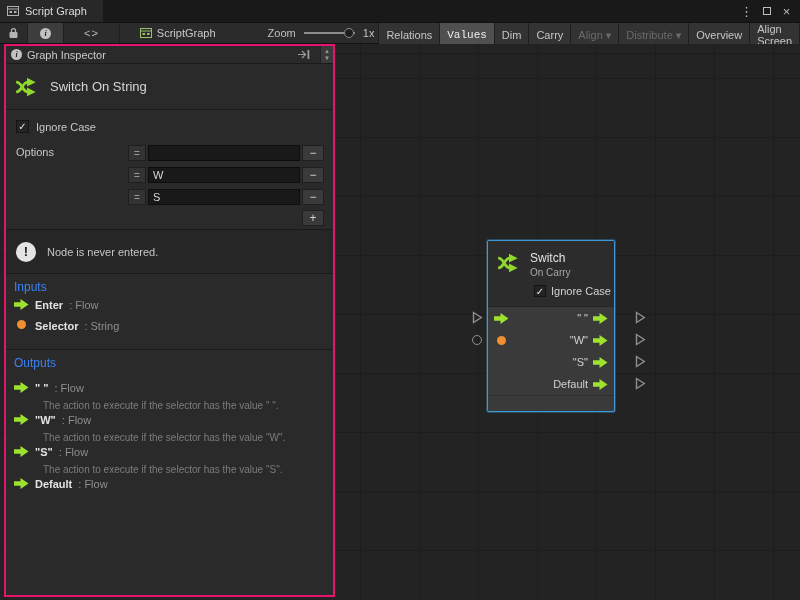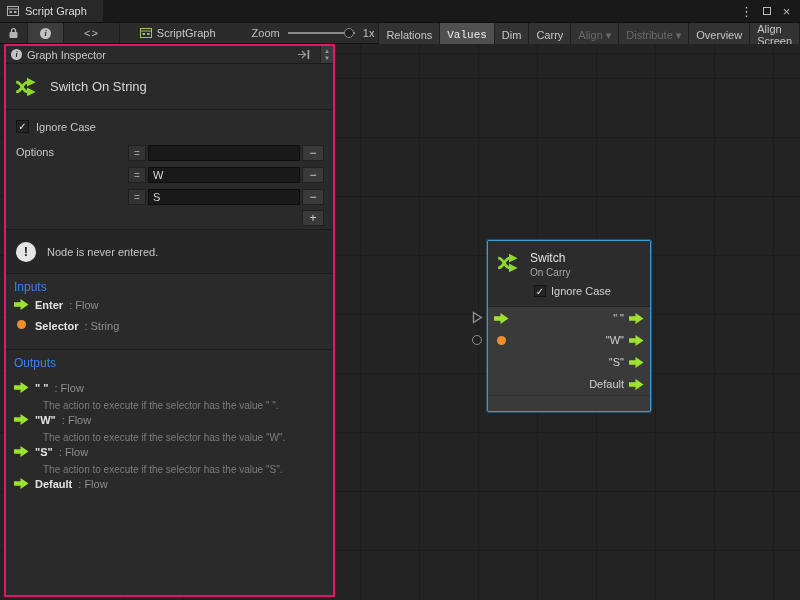--- a/index.html
+++ b/index.html
@@ -16,40 +16,40 @@
   .max-glyph { width:8px; height:8px; border:1px solid #bdbdbd; display:block; }
 
   
   .toolbar { height:22px; background:#2b2b2b; border-top:1px solid #111;
     border-bottom:1px solid #141414; display:flex; align-items:center; }
   .tb-btn { height:100%; display:flex; align-items:center; justify-content:center;
     border-right:1px solid #1e1e1e; padding:0 8px; color:#c6c6c6; }
   .tb-btn.pressed { background:#3d3d3d; }
   .tb-code { padding:0 20px; color:#b8b8b8; letter-spacing:1px; }
   .tb-graph { display:flex; align-items:center; gap:5px; margin-left:20px; color:#c9c9c9; }
-  .zoom-label { margin-left:36px; color:#c0c0c0;text-align:center; }
+  .zoom-label { margin-left:52px; color:#c0c0c0;text-align:center; }
   .zoom-track { width:86px; height:2px; background:#8b8b8b; position:relative; margin:0 8px; }
   .zoom-knob { position:absolute; right:1px; top:-4px; width:10px; height:10px; border-radius:50%;
     background:#1d1d1d; border:1px solid #8b8b8b; }
   .zoom-value { color:#c0c0c0; margin-right:4px; }
   .tb-right { margin-left:auto; display:flex; height:100%; border-left:1px solid #1e1e1e; }
   .tb-right .tb-btn { background:#333333; padding:12px 7px; gap:3px; }
   .tb-right .tb-btn.active { background:#505050; color:#ececec;font-family:Liberation Mono, monospace; }
   .tb-right .tb-btn.disabled { color:#6a6a6a; }
 
   
   .canvas { position:absolute; left:0; top:44px; width:800px; height:556px;
     background-color:#232323;
     background-image:
       repeating-linear-gradient(90deg, #1d1d1d 0px, #1d1d1d 1px, transparent 1px, transparent 59px),
       repeating-linear-gradient(0deg, #1d1d1d 0px, #1d1d1d 1px, transparent 1px, transparent 59px);
     background-position:6px 10px; }
 
   
-  .graph-node { position:absolute; left:487px; top:240px; width:164px; height:172px;
+  .graph-node { position:absolute; left:487px; top:240px; width:128px; height:172px;
     background:#3a3a3a; border:1px solid #3e9ad7; border-radius:2px;
     box-shadow:0 0 0 1px rgba(62,154,215,0.35); }
   .node-header { height:66px; background:#2c2c2c; position:relative; border-bottom:1px solid #242424; }
   .node-icon { position:absolute; left:8px; top:9px; }
   .node-titles { position:absolute; left:42px; top:10px; }
   .node-title { font-size:12px; color:#e2e2e2; }
   .node-subtitle { font-size:10px; color:#a8a8a8; margin-top:2px; }
   .node-check { position:absolute; left:46px; top:44px; display:flex; gap:5px; align-items:center; color:#d2d2d2; }
   .checkbox { width:13px; height:13px; background:#242424; border:1px solid #141414; color:#e8e8e8;
     font-size:10px; display:flex; align-items:center; justify-content:center; }

